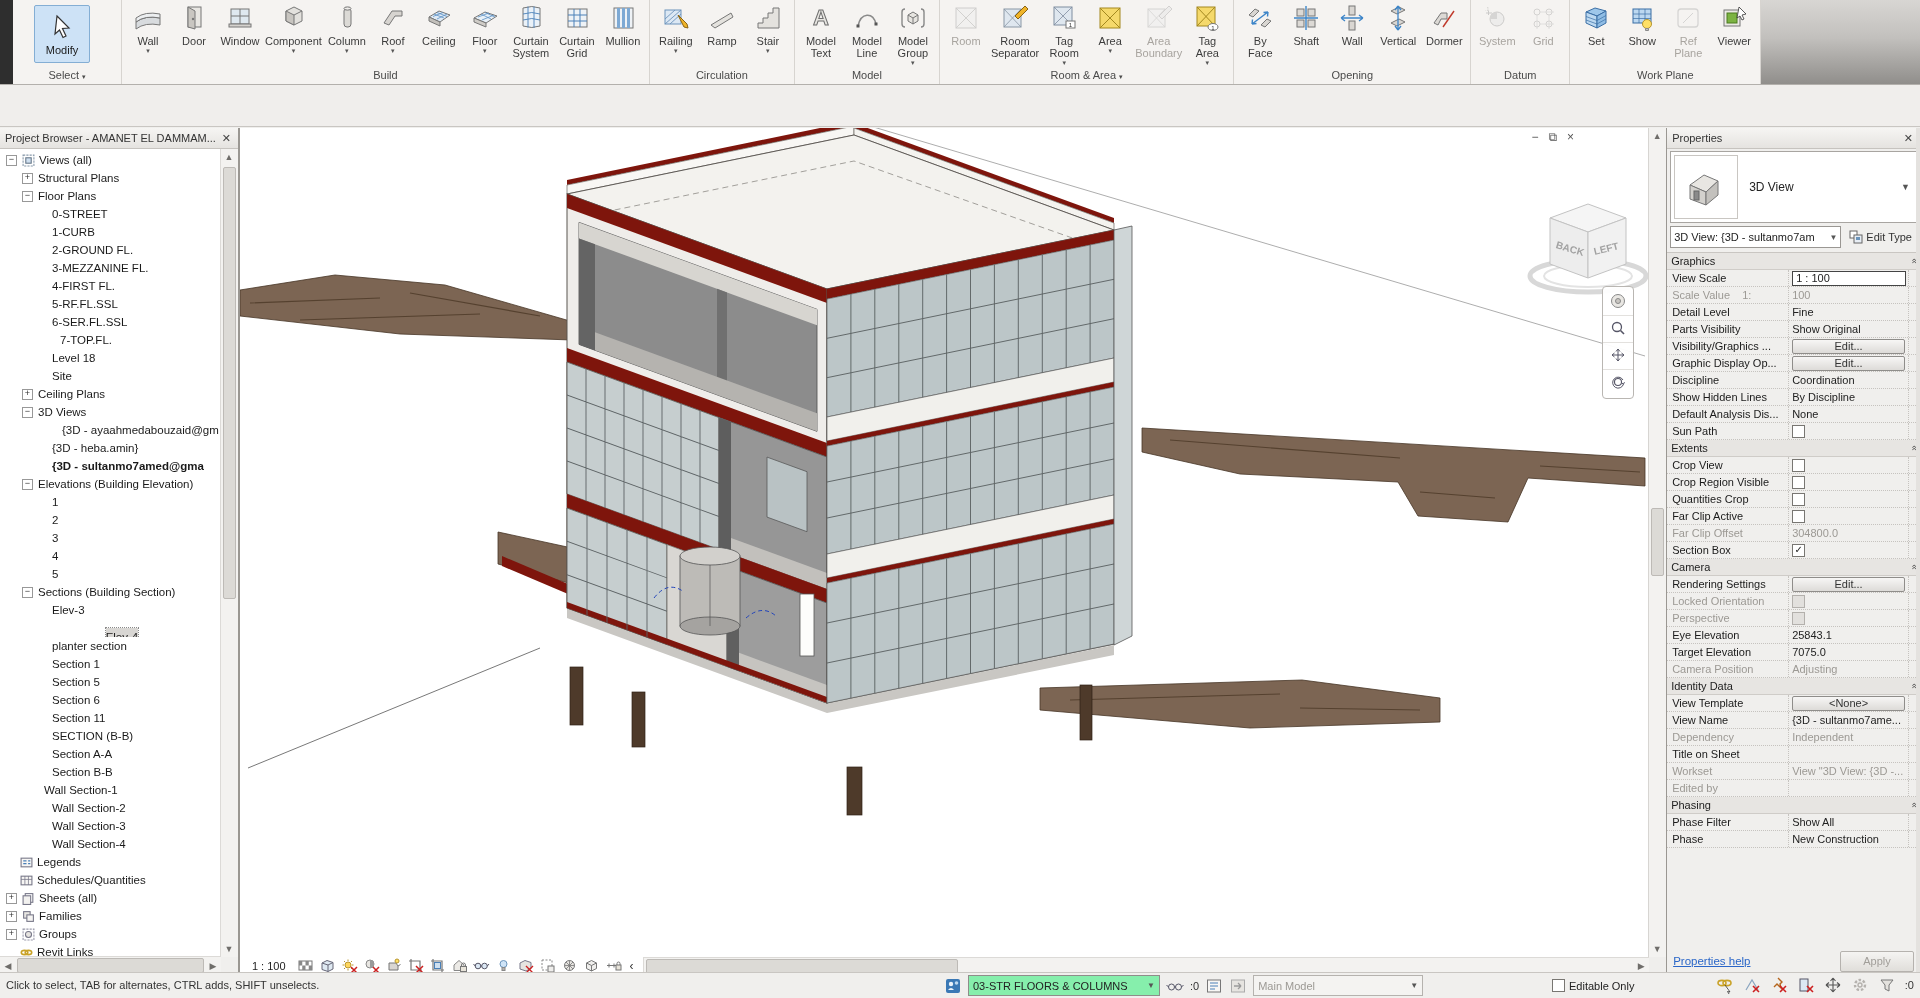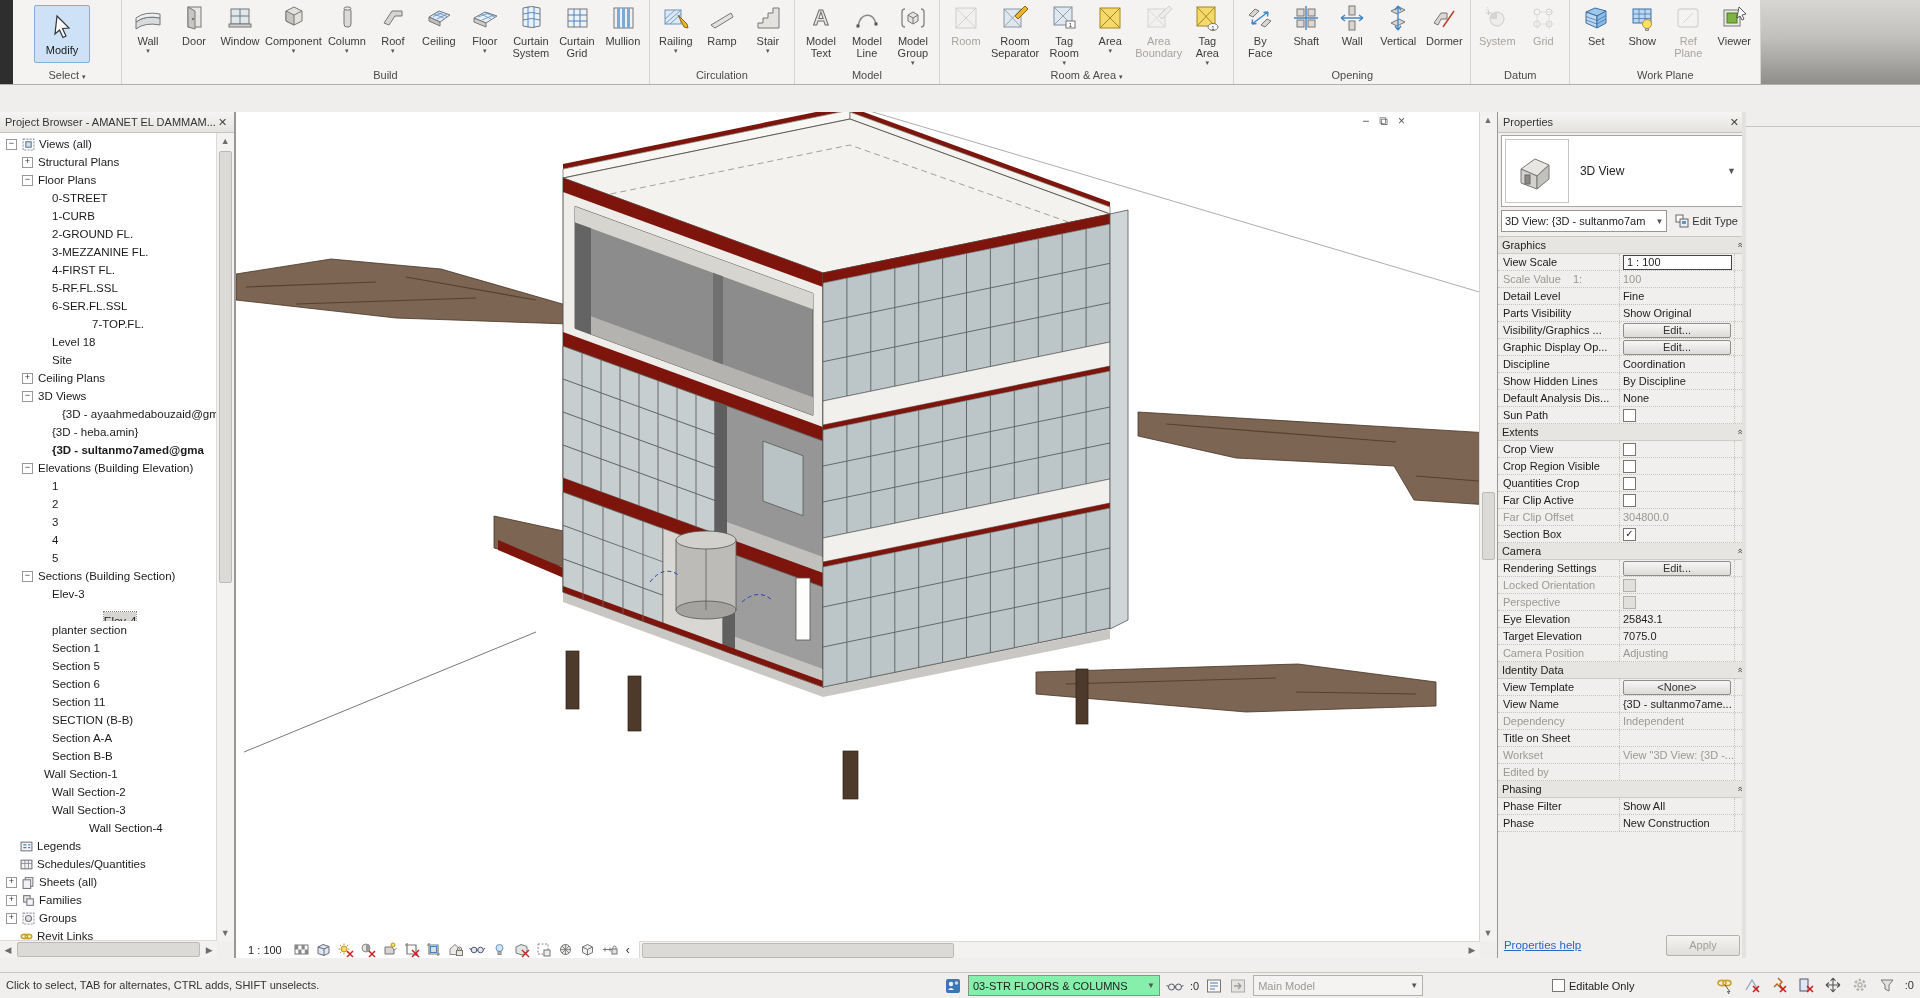--- a/index.html
+++ b/index.html
@@ -18,21 +18,21 @@
   .rbtn.disabled .lbl,.rbtn.disabled .arr{color:#a8a49f;}
   .rbtn.disabled svg{filter:grayscale(1);opacity:.45;}
   .modify-wrap{display:flex;flex-direction:column;align-items:center;padding:3px 28px 0 18px;}
   .modify-btn{width:54px;height:56px;background:#cde2f6;border:1px solid #84aed4;border-radius:2px;
               display:flex;align-items:center;justify-content:center;flex-direction:column;}
   .ribbon-fill{flex:1;background:linear-gradient(180deg,#d8d6d3 0%,#c2c0bd 45%,#908e8b 100%);}
   
   .options-bar{position:absolute;left:0;top:85px;width:1920px;height:41px;background:#f0eeec;
                border-bottom:1px solid #c9c6c2;}
   
-  .main{position:absolute;left:0;top:112px;width:1746px;height:846px;display:flex;}
+  .main{position:absolute;left:0;top:128px;width:1920px;height:846px;display:flex;}
   
   .pb{width:238px;background:#fff;border-right:2px solid #9a9792;position:relative;display:flex;flex-direction:column;}
   .panel-header{height:20px;background:linear-gradient(#f6f5f3,#e5e3e0);border-bottom:1px solid #c6c3bf;
                 display:flex;align-items:center;padding:0 5px;font-size:11px;color:#333;white-space:nowrap;overflow:hidden;}
   .panel-header .x{margin-left:auto;color:#444;font-size:11px;padding:0 2px;cursor:default;}
   .pb-body{flex:1;position:relative;overflow:hidden;background:#fff;}
   .tree{position:absolute;left:0;top:2px;right:17px;bottom:17px;overflow:hidden;}
   .trow{height:18px;line-height:18px;white-space:nowrap;overflow:hidden;font-size:11.5px;color:#1a1a1a;display:flex;align-items:center;}
   .texp{display:inline-block;width:9px;height:9px;border:1px solid #989898;background:#fff;font-size:9px;line-height:7px;
         text-align:center;color:#333;margin-right:5px;flex:none;}
@@ -501,21 +501,21 @@
               <span class="tlabel">4-FIRST FL.</span>
             </div>
             <div class="trow" style="padding-left: 38px;">
               <span class="texp none"></span>
               <span class="tlabel">5-RF.FL.SSL</span>
             </div>
             <div class="trow" style="padding-left: 38px;">
               <span class="texp none"></span>
               <span class="tlabel">6-SER.FL.SSL</span>
             </div>
-            <div class="trow" style="padding-left: 46px; margin-left: 32px;">
+            <div class="trow" style="padding-left: 46px;">
               <span class="texp none"></span>
               <span class="tlabel">7-TOP.FL.</span>
             </div>
             <div class="trow" style="padding-left: 38px;">
               <span class="texp none"></span>
               <span class="tlabel">Level 18</span>
             </div>
             <div class="trow" style="padding-left: 38px;">
               <span class="texp none"></span>
               <span class="tlabel">Site</span>
@@ -613,21 +613,21 @@
               <span class="tlabel">Wall Section-1</span>
             </div>
             <div class="trow" style="padding-left: 38px;">
               <span class="texp none"></span>
               <span class="tlabel">Wall Section-2</span>
             </div>
             <div class="trow" style="padding-left: 38px;">
               <span class="texp none"></span>
               <span class="tlabel">Wall Section-3</span>
             </div>
-            <div class="trow" style="padding-left: 38px; margin-left: 37px;">
+            <div class="trow" style="padding-left: 38px;">
               <span class="texp none"></span>
               <span class="tlabel">Wall Section-4</span>
             </div>
             <div class="trow" style="padding-left: 6px;">
               <span class="texp none"></span>
               <span class="tico"><svg width="13" height="13" viewBox="0 0 12 12">
                   <rect x="1" y="2" width="10" height="8" fill="#f7f6f4" stroke="#778"></rect>
                   <path d="M3 4.5 h3 M3 7 h3 M7.5 4.5 h2 M7.5 7 h2" stroke="#4a80b8"></path>
                 </svg></span>
               <span class="tlabel">Legends</span>

